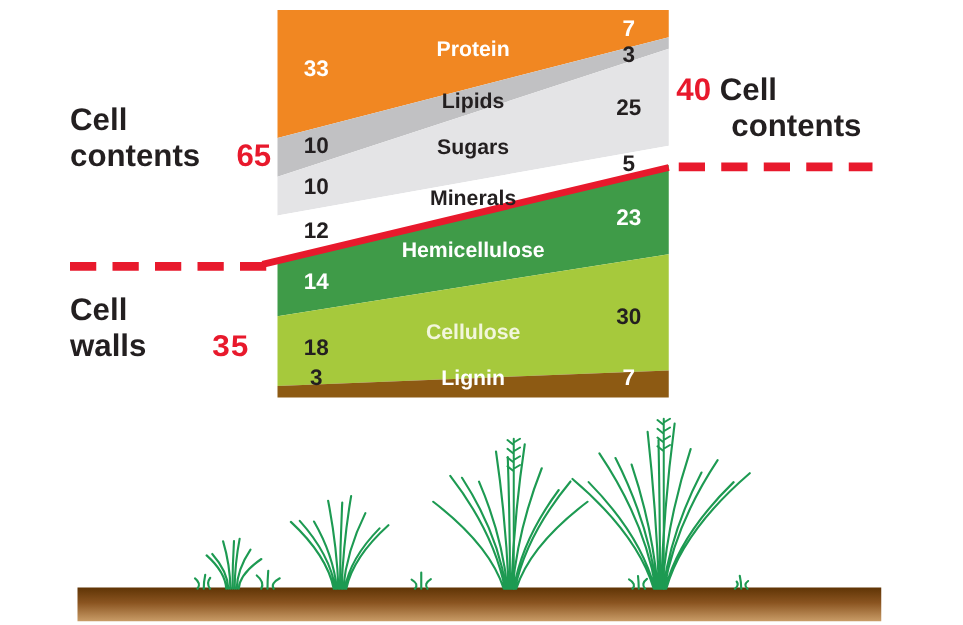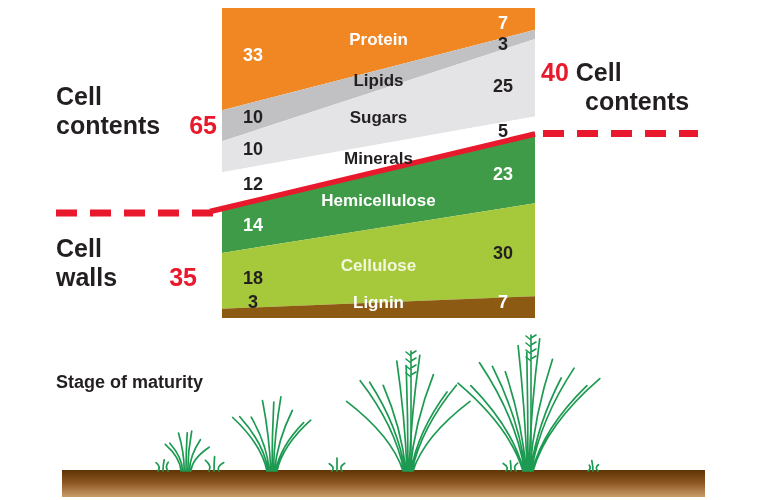--- a/index.html
+++ b/index.html
@@ -3,21 +3,21 @@
 <meta charset="utf-8">
 <style>
   html,body{margin:0;padding:0;background:#ffffff;}
   .stage{position:relative;width:770px;height:500px;background:#ffffff;overflow:hidden;
          font-family:"Liberation Sans",sans-serif;color:#231f20;}
   #chart-svg{position:absolute;left:0;top:0;}
   #chart-svg text{font-family:"Liberation Sans",sans-serif;font-weight:bold;text-anchor:middle;}
   .ann{position:absolute;font-size:25px;font-weight:bold;line-height:29px;white-space:nowrap;}
   .ann .l2.indent{margin-left:44px;}
   .red{color:#e8192c;}
-  .walls-gap{margin-left:52px;}
+  .walls-gap{margin-left:52px;font-family:Liberation Mono, monospace;}
   .maturity{position:absolute;font-size:18px;font-weight:bold;}
 </style>
 </head>
 <body>
 
 <div class="stage">
 
   <svg id="chart-svg" width="770" height="500" viewBox="0 0 770 500">
     <defs>
       <linearGradient id="groundGrad" x1="0" y1="0" x2="0" y2="1">
@@ -88,15 +88,14 @@
     <div class="l1">Cell</div>
     <div class="l2"><span>walls</span><span class="red walls-gap" style="color: rgb(232, 25, 44);">35</span></div>
   </div>
 
   <div class="ann" style="left:541px;top:58px">
     <div class="l1"><span class="red" style="color: rgb(232, 25, 44);">40</span>&nbsp;<span>Cell</span></div>
     <div class="l2 indent">contents</div>
   </div>
 
 
-  <div class="maturity" style="left:56px;top:372px">Stage of maturity</div>
 
 </div>
 
 </body></html>

